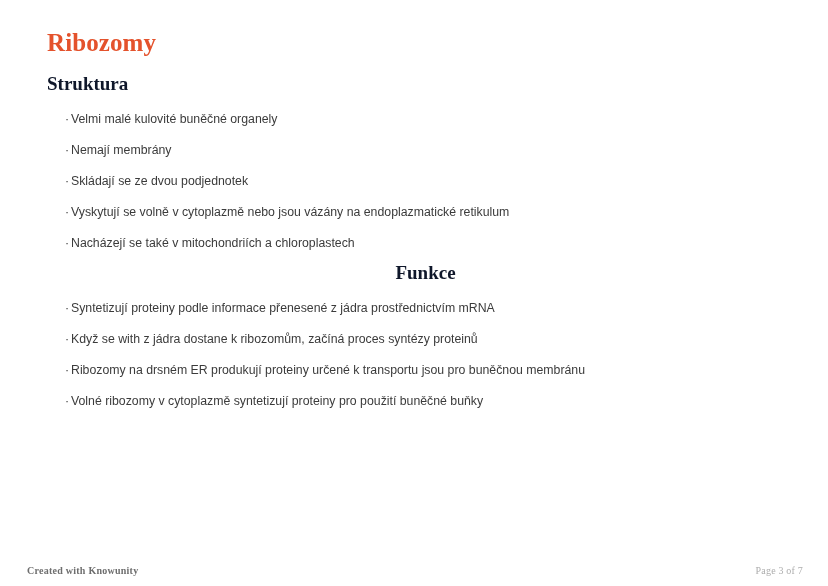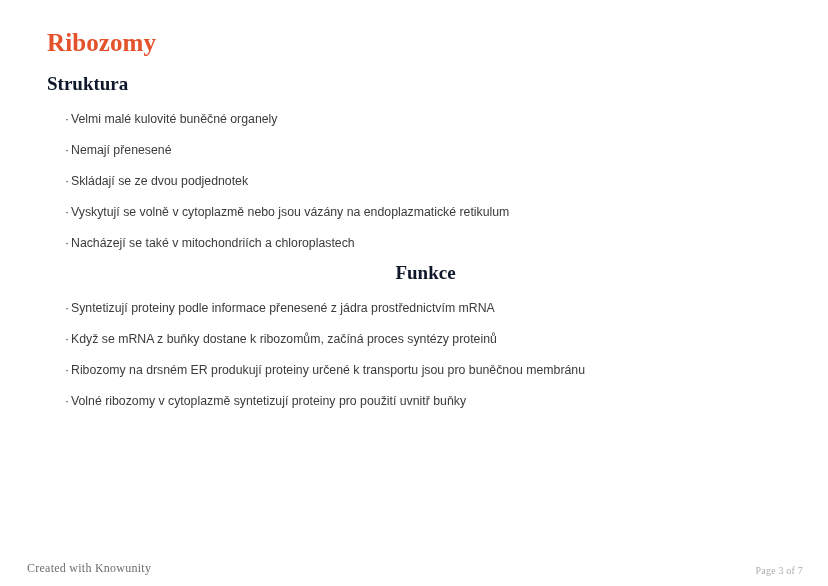--- a/index.html
+++ b/index.html
@@ -109,22 +109,22 @@
     right: 0;
     bottom: 0;
     height: 30px;
   }
 
   .footer-left {
     position: absolute;
     left: 27px;
     bottom: 10px;
     font-family: "Liberation Serif", serif;
-    font-weight: normal;
-    font-size: 12px;
+    font-weight: bold;
+    font-size: 10px;
     letter-spacing: 0.25px;
     color: #6e6e6e;
     white-space: nowrap;
   }
 
   .footer-right {
     position: absolute;
     right: 25px;
     bottom: 10px;
     font-family: "Liberation Serif", serif;
@@ -145,21 +145,21 @@
 
     <div class="section" id="section-struktura">
       <h2 class="section-heading">Struktura</h2>
       <ul class="bullet-list">
         <li class="bullet-item">
           <span class="dot">·</span>
           <span class="txt">Velmi malé kulovité buněčné organely</span>
         </li>
         <li class="bullet-item">
           <span class="dot">·</span>
-          <span class="txt">Nemají přenesené</span>
+          <span class="txt">Nemají membrány</span>
         </li>
         <li class="bullet-item">
           <span class="dot">·</span>
           <span class="txt">Skládají se ze dvou podjednotek</span>
         </li>
         <li class="bullet-item">
           <span class="dot">·</span>
           <span class="txt">Vyskytují se volně v cytoplazmě nebo jsou vázány na endoplazmatické retikulum</span>
         </li>
         <li class="bullet-item">
@@ -171,29 +171,29 @@
 
     <div class="section" id="section-funkce">
       <h2 class="section-heading">Funkce</h2>
       <ul class="bullet-list">
         <li class="bullet-item">
           <span class="dot">·</span>
           <span class="txt">Syntetizují proteiny podle informace přenesené z jádra prostřednictvím mRNA</span>
         </li>
         <li class="bullet-item">
           <span class="dot">·</span>
-          <span class="txt">Když se mRNA z buňky dostane k ribozomům, začíná proces syntézy proteinů</span>
+          <span class="txt">Když se with z jádra dostane k ribozomům, začíná proces syntézy proteinů</span>
         </li>
         <li class="bullet-item">
           <span class="dot">·</span>
           <span class="txt">Ribozomy na drsném ER produkují proteiny určené k transportu jsou pro buněčnou membránu</span>
         </li>
         <li class="bullet-item">
           <span class="dot">·</span>
-          <span class="txt">Volné ribozomy v cytoplazmě syntetizují proteiny pro použití uvnitř buňky</span>
+          <span class="txt">Volné ribozomy v cytoplazmě syntetizují proteiny pro použití buněčné buňky</span>
         </li>
       </ul>
     </div>
 
   </div>
 
   <div class="footer">
     <div class="footer-left">Created with Knowunity</div>
     <div class="footer-right">Page 3 of 7</div>
   </div>

